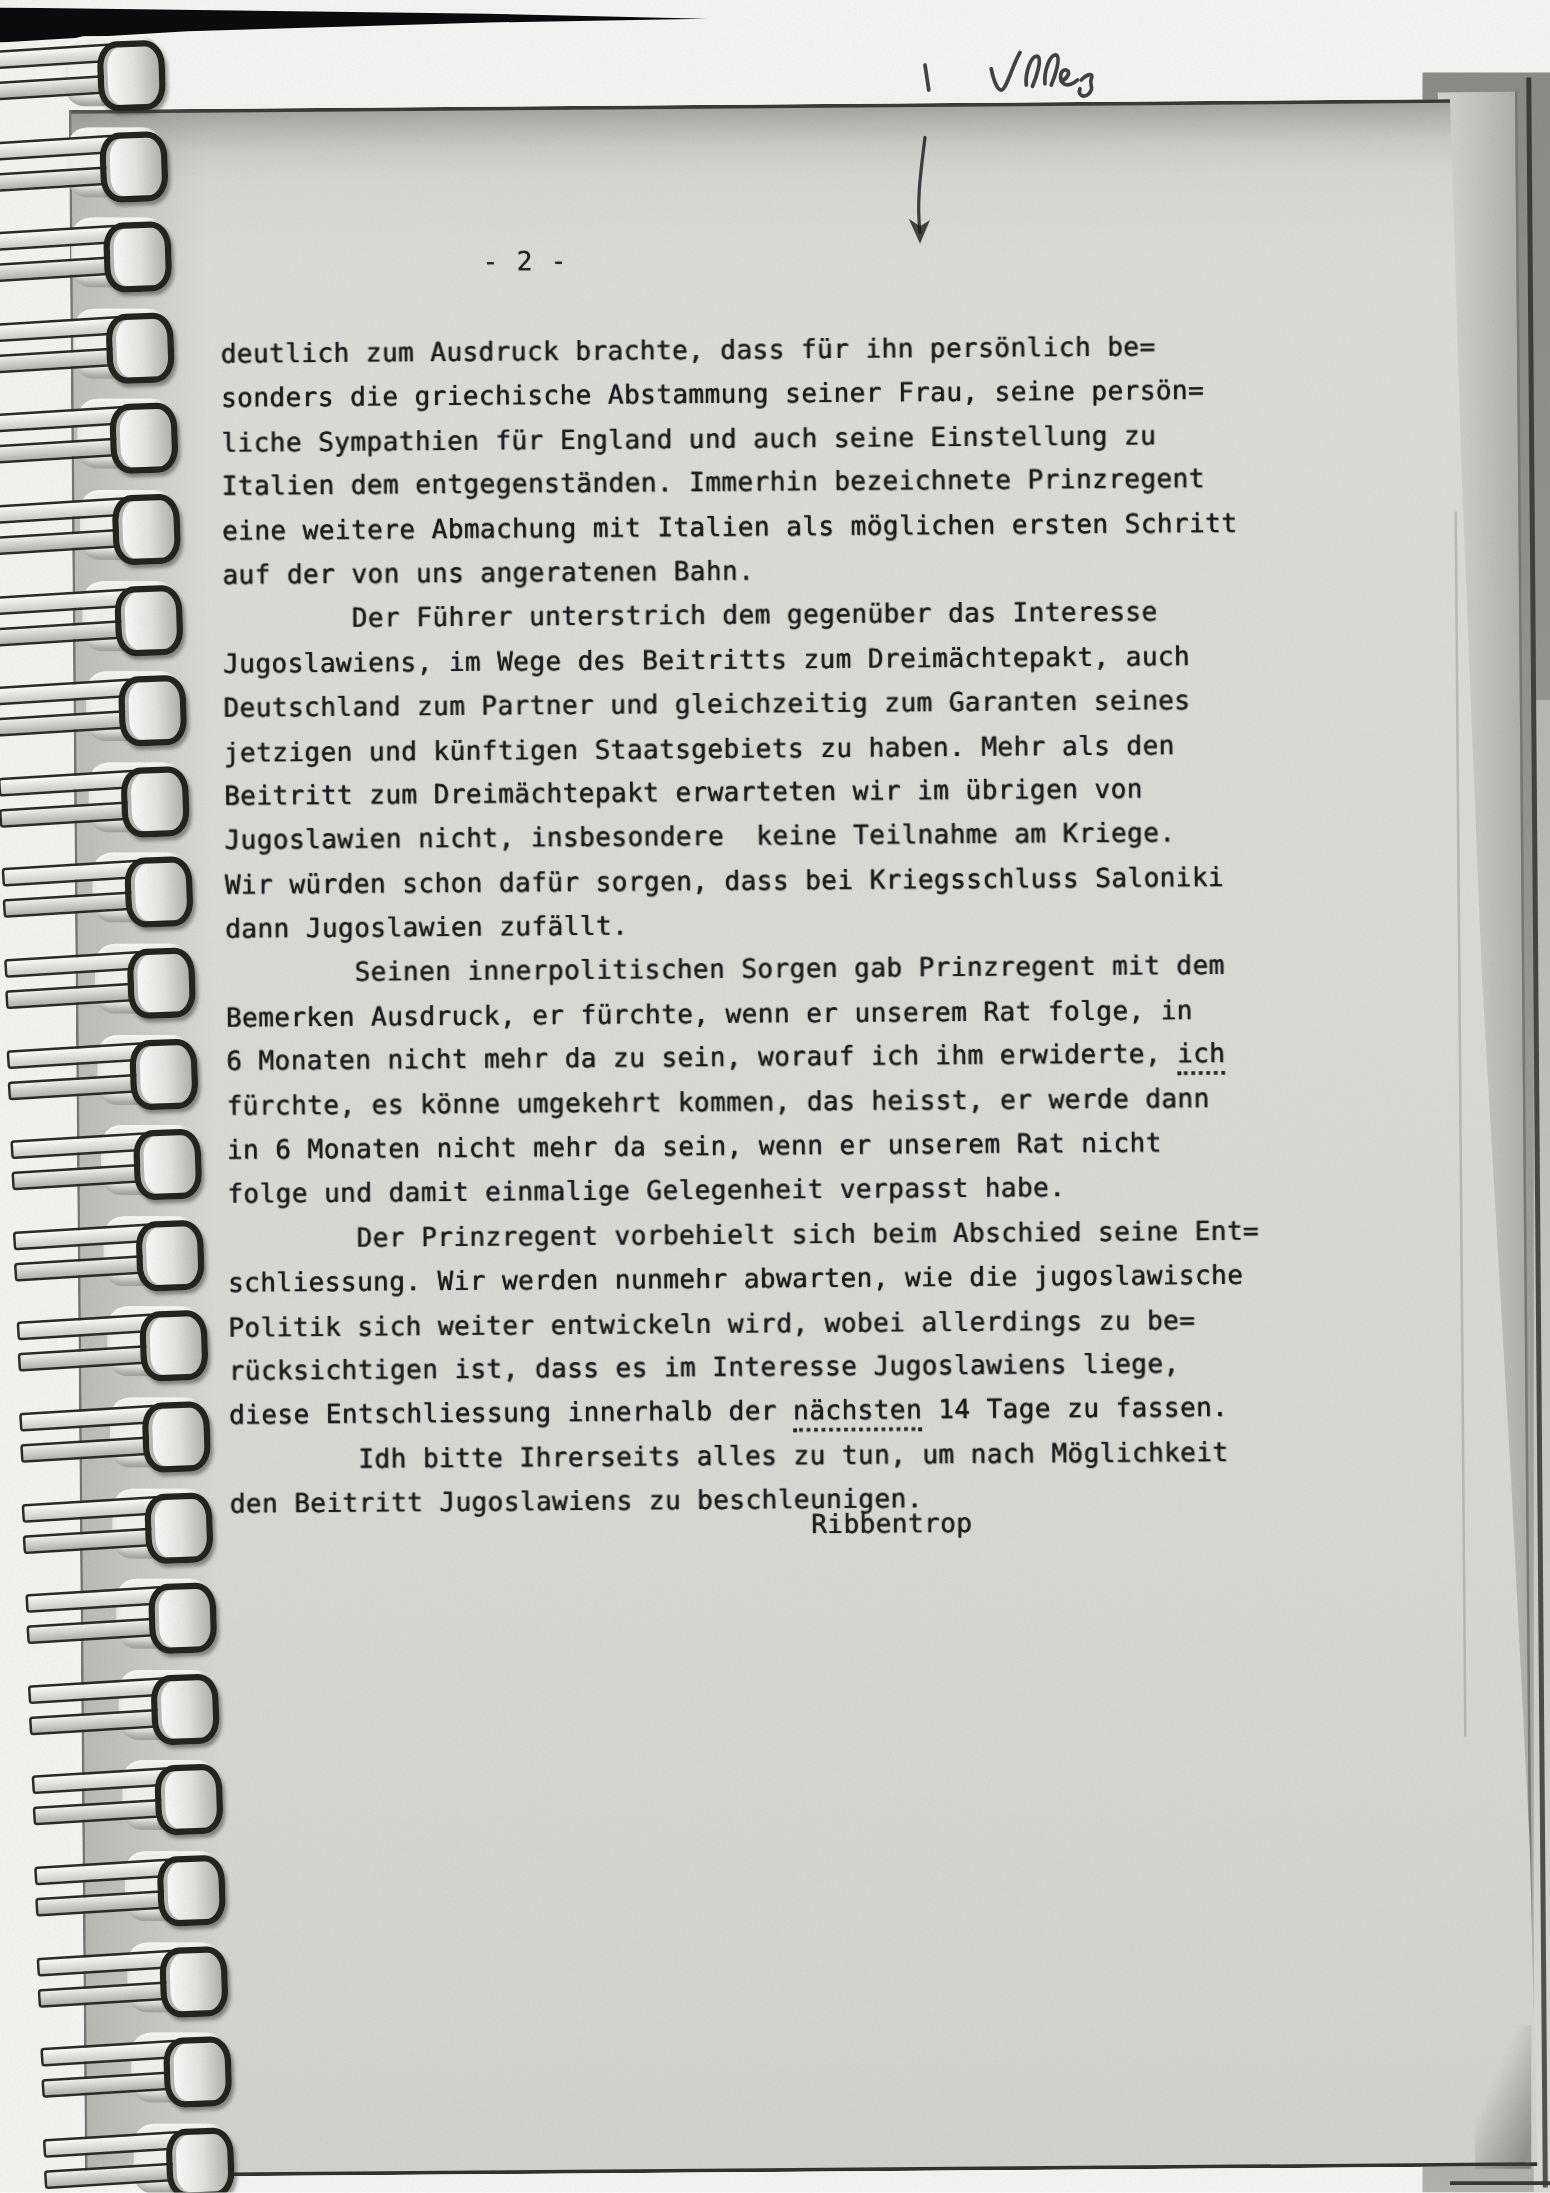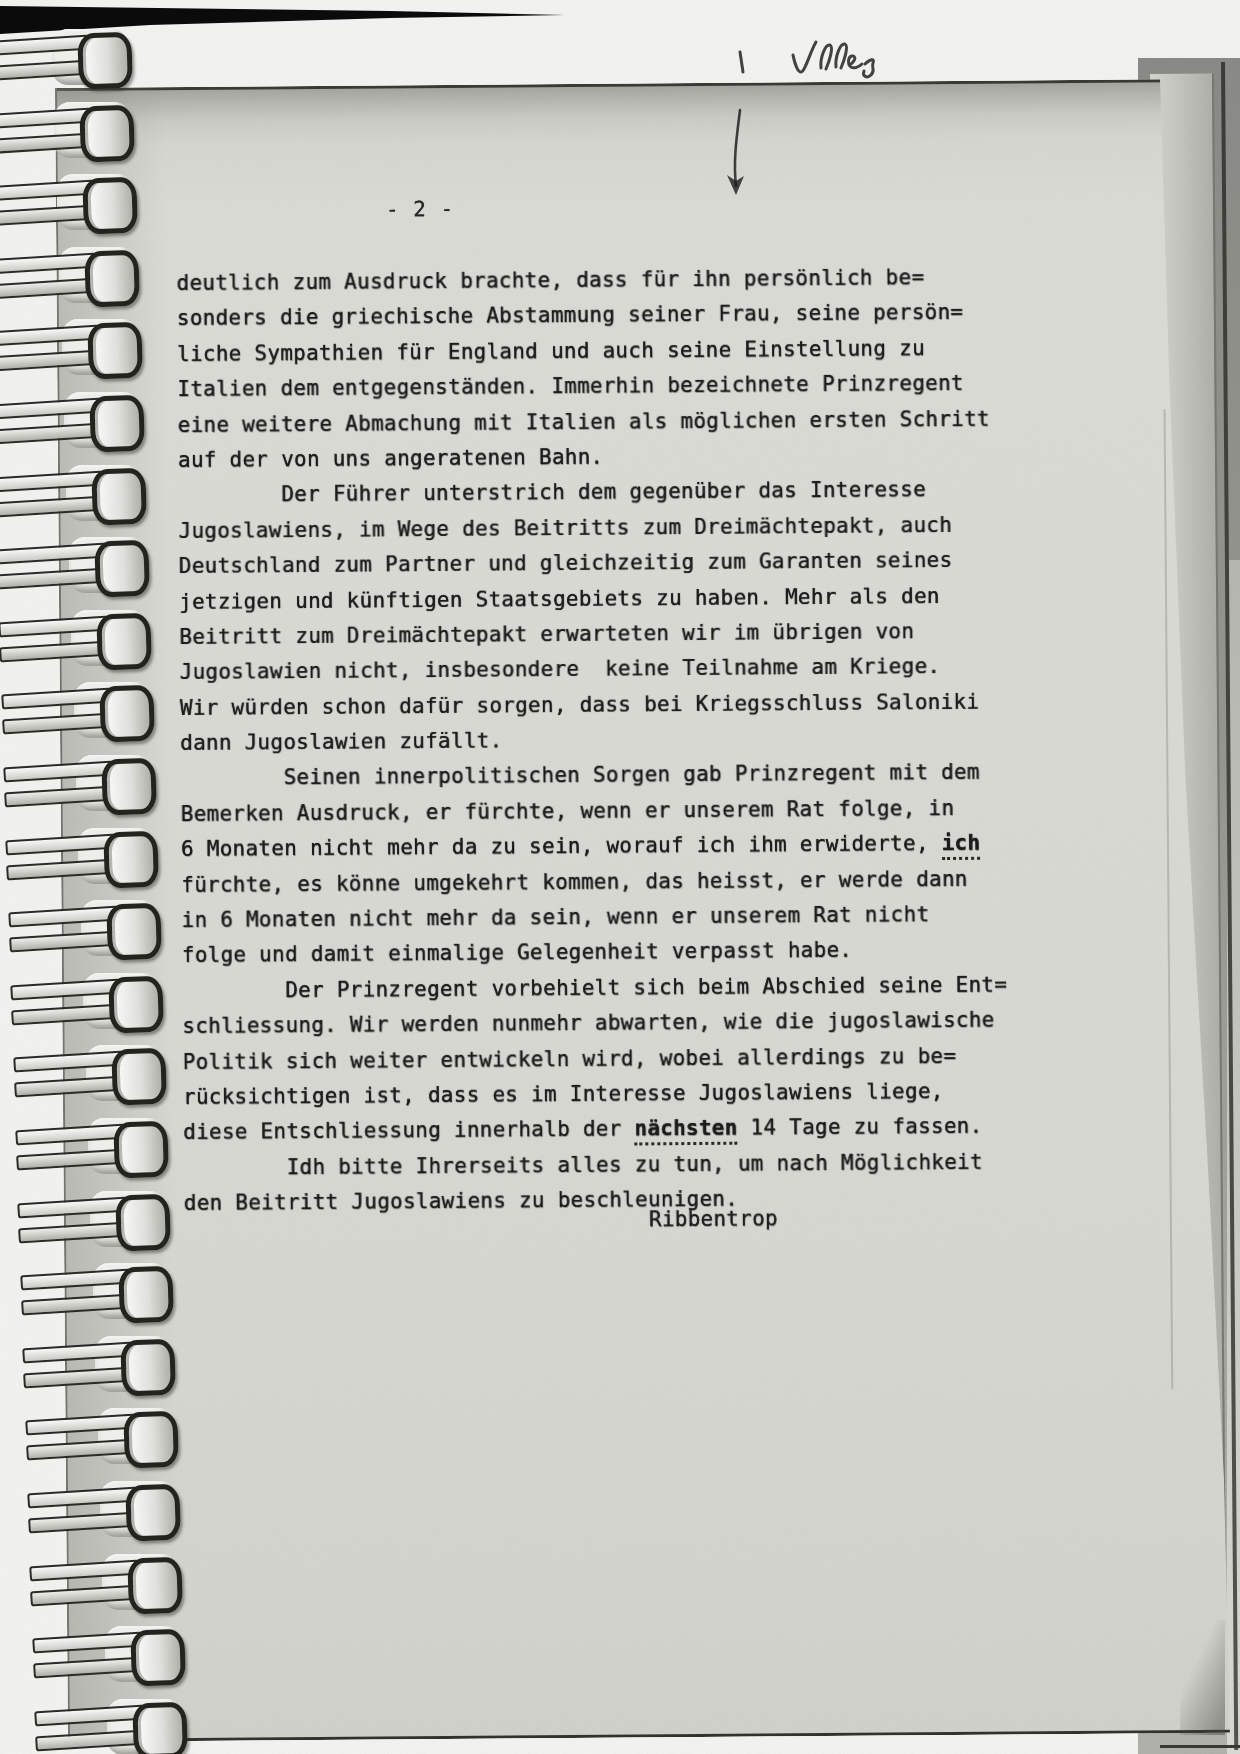--- a/index.html
+++ b/index.html
@@ -57,21 +57,21 @@
     z-index:6;}
   
   .typewriter{
     position:absolute;left:120px;top:179px;width:900px;
     font-size:21px;line-height:35.4px;letter-spacing:.25px;
     color:var(--c-ink,#1f1f1f);white-space:pre;
     text-shadow:0 0 .7px rgba(25,25,25,.95),.5px .5px 0 rgba(25,25,25,.30);
     filter:blur(.25px) contrast(1.04);
   }
   .tline{height:35.4px;}
-  .udots{border-bottom:3px dotted #2d2d28;padding-bottom:2px;font-weight:bold;}
+  .udots{border-bottom:3px dotted #2d2d28;padding-bottom:2px;}
   .pagenum{
     position:absolute;left:330px;top:112px;font-size:21px;letter-spacing:1px;
     color:#262622;text-shadow:0 0 .7px rgba(25,25,25,.9);white-space:pre;
   }
   .signature{
     position:absolute;left:585px;top:1124px;font-size:21px;letter-spacing:.25px;
     color:#1f1f1f;text-shadow:0 0 .7px rgba(25,25,25,.95),.5px .5px 0 rgba(25,25,25,.3);
     white-space:pre;filter:blur(.25px);
   }
   

